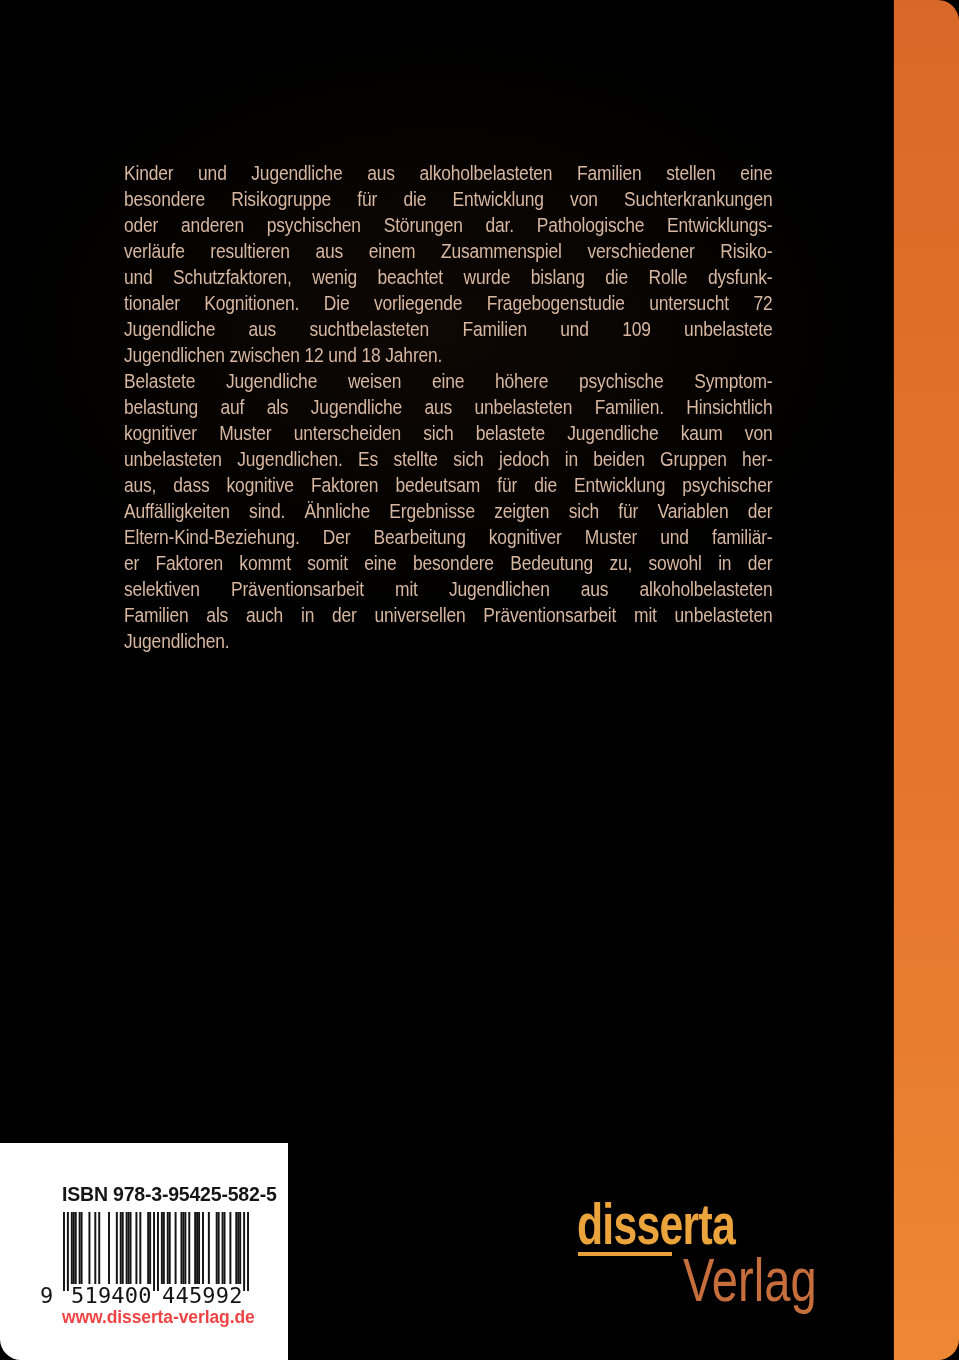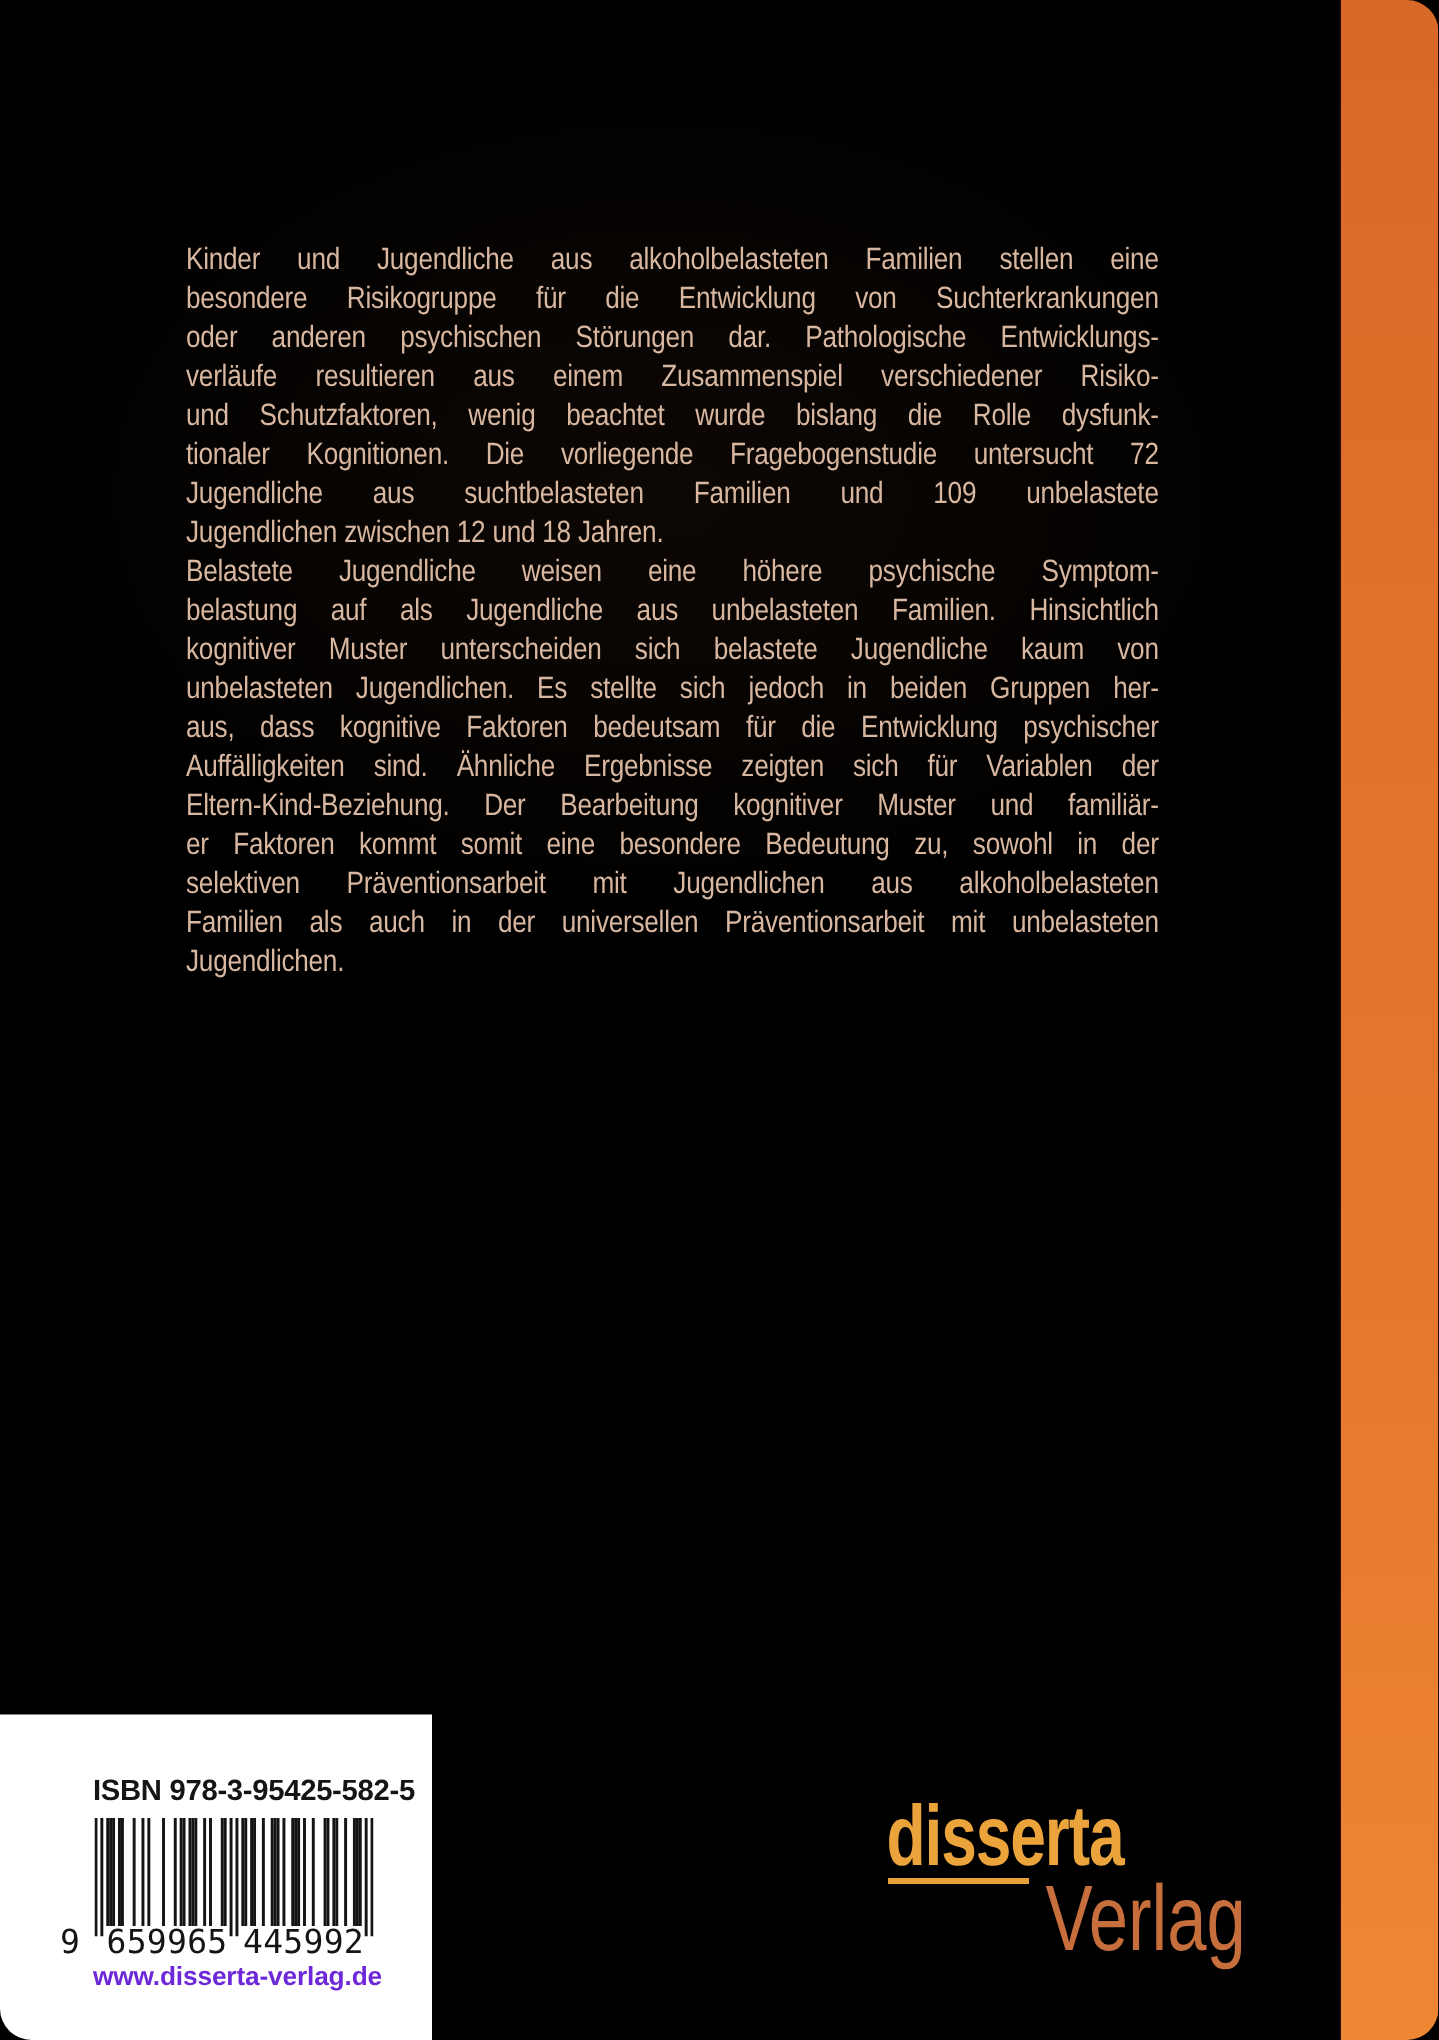--- a/index.html
+++ b/index.html
@@ -55,24 +55,24 @@
   .ean-digit{
     position:absolute;top:142px;
     font-family:"DejaVu Sans Mono",monospace;
     font-size:22px;line-height:22px;color:#141414;
   }
   .ean-digit.lead{left:40px;}
   .ean-digit.g1{left:71px;letter-spacing:0.2px;}
   .ean-digit.g2{left:162px;letter-spacing:0.2px;}
   .website{
     position:absolute;left:62px;top:164px;
-    font-weight:bold;font-size:17.5px;letter-spacing:-0.1px;color:#6d28d9;
+    font-weight:bold;font-size:17.5px;letter-spacing:-0.1px;color:#ef4444;
   }
   
-  .logo{position:absolute;left:591px;top:1196px;width:280px;height:140px;text-decoration:underline;}
+  .logo{position:absolute;left:577px;top:1196px;width:280px;height:140px;text-decoration:underline;}
   .logo-name{
     position:absolute;left:0;top:0;
     font-weight:bold;font-size:57px;line-height:1;
     letter-spacing:-1px;
     transform:scaleX(0.75);transform-origin:left top;
     color:#eba43c;
   }
   .logo-underline{
     position:absolute;left:1px;top:56px;width:94px;height:4px;
     background:#e8a039;
@@ -158,21 +158,21 @@
         <rect x="81" y="0" width="1" height="72"></rect>
         <rect x="82" y="0" width="1" height="72"></rect>
         <rect x="85" y="0" width="1" height="72"></rect>
         <rect x="88" y="0" width="1" height="72"></rect>
         <rect x="89" y="0" width="1" height="72"></rect>
         <rect x="90" y="0" width="1" height="72"></rect>
         <rect x="92" y="0" width="1" height="79"></rect>
         <rect x="94" y="0" width="1" height="79"></rect>
       </svg>
     <div class="ean-digit lead">9</div>
-    <div class="ean-digit g1">659965</div>
+    <div class="ean-digit g1">519400</div>
     <div class="ean-digit g2">445992</div>
     <div class="website">www.disserta-verlag.de</div>
   </div>
 
   <div class="logo">
     <div class="logo-name">disserta</div>
     <div class="logo-underline"></div>
     <div class="logo-type">Verlag</div>
   </div>
 </div>

